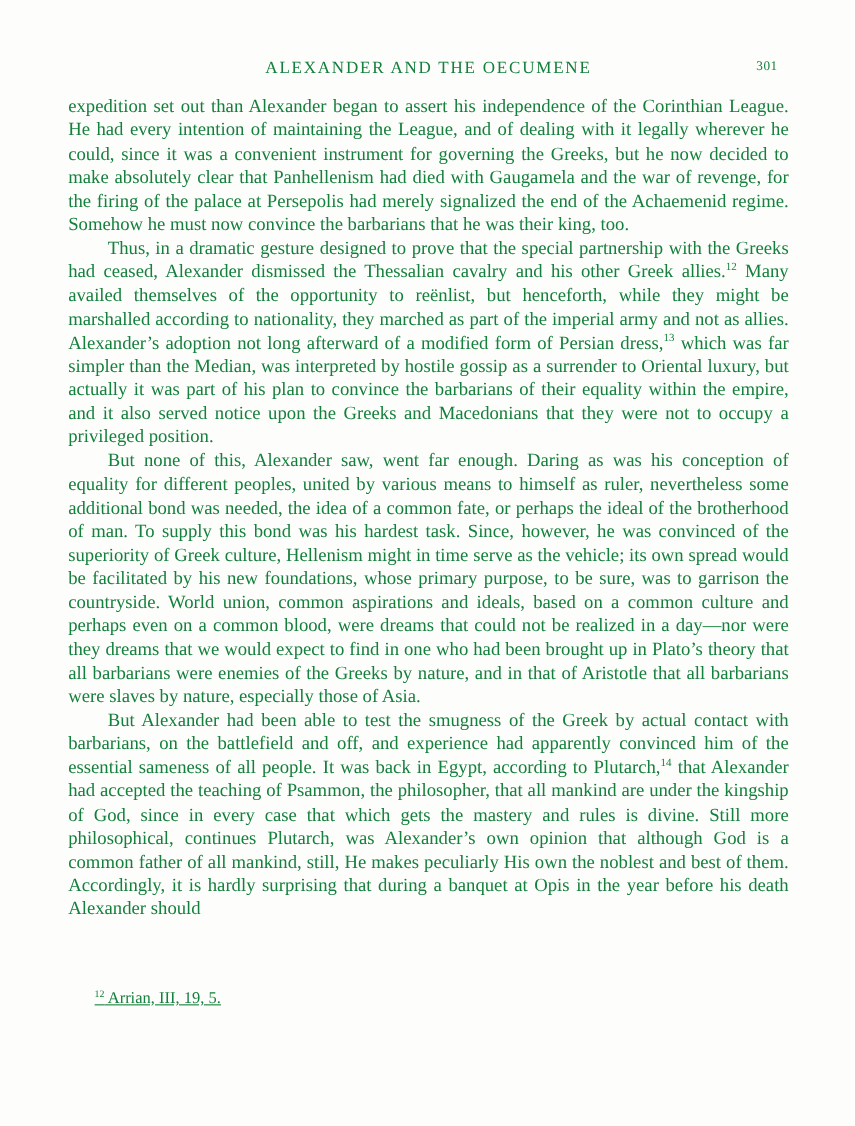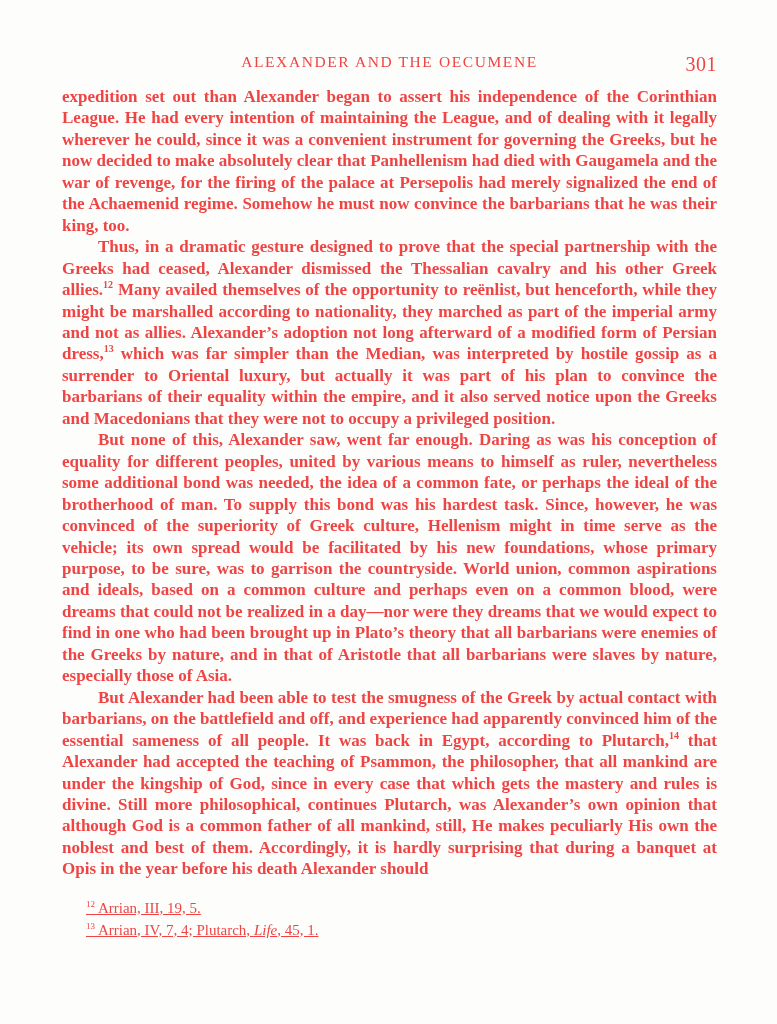--- a/index.html
+++ b/index.html
@@ -6,54 +6,53 @@
     margin: 0;
     padding: 0;
     background: #fdfdfb;
   }
   .page {
     position: relative;
     width: 777px;
     height: 1024px;
     background: #fdfdfb;
     font-family: "Liberation Serif", serif;
-    color: #ef4444;
+    color: #15803d;
     overflow: hidden;
   }
   .running-header {
     position: absolute;
     top: 53px;
     left: 62px;
     width: 655px;
     text-align: center;
     font-size: 15.5px;
     letter-spacing: 1.6px;
     white-space: nowrap;
   }
   .page-number {
     position: absolute;
-    right: 0;
+    right: 10px;
     top: 0;
-    font-size: 20px;
+    font-size: 12px;
     letter-spacing: 0.5px;
   }
   .body-text {
     position: absolute;
     top: 86px;
     left: 62px;
     width: 655px;
     font-size: 17px;
     line-height: 21.45px;
     text-align: justify;
     text-justify: inter-word;
   }
   .body-text p {
     margin: 0;
     padding: 0;
-    font-weight: bold;
   }
   .body-text p.indent {
     text-indent: 36px;
   }
   sup {
     font-size: 10px;
     line-height: 0;
     vertical-align: super;
     letter-spacing: 0;
   }
@@ -82,15 +81,14 @@
     <span class="page-number">301</span>
   </div>
   <div class="body-text">
       <p>expedition set out than Alexander began to assert his independence of the Corinthian League. He had every intention of maintaining the League, and of dealing with it legally wherever he could, since it was a convenient instrument for governing the Greeks, but he now decided to make absolutely clear that Panhellenism had died with Gaugamela and the war of revenge, for the firing of the palace at Persepolis had merely signalized the end of the Achaemenid regime. Somehow he must now convince the barbarians that he was their king, too.</p>
       <p class="indent">Thus, in a dramatic gesture designed to prove that the special partnership with the Greeks had ceased, Alexander dismissed the Thessalian cavalry and his other Greek allies.<sup>12</sup> Many availed themselves of the opportunity to reënlist, but henceforth, while they might be marshalled according to nationality, they marched as part of the imperial army and not as allies. Alexander’s adoption not long afterward of a modified form of Persian dress,<sup>13</sup> which was far simpler than the Median, was interpreted by hostile gossip as a surrender to Oriental luxury, but actually it was part of his plan to convince the barbarians of their equality within the empire, and it also served notice upon the Greeks and Macedonians that they were not to occupy a privileged position.</p>
       <p class="indent">But none of this, Alexander saw, went far enough. Daring as was his conception of equality for different peoples, united by various means to himself as ruler, nevertheless some additional bond was needed, the idea of a common fate, or perhaps the ideal of the brotherhood of man. To supply this bond was his hardest task. Since, however, he was convinced of the superiority of Greek culture, Hellenism might in time serve as the vehicle; its own spread would be facilitated by his new foundations, whose primary purpose, to be sure, was to garrison the countryside. World union, common aspirations and ideals, based on a common culture and perhaps even on a common blood, were dreams that could not be realized in a day—nor were they dreams that we would expect to find in one who had been brought up in Plato’s theory that all barbarians were enemies of the Greeks by nature, and in that of Aristotle that all barbarians were slaves by nature, especially those of Asia.</p>
       <p class="indent">But Alexander had been able to test the smugness of the Greek by actual contact with barbarians, on the battlefield and off, and experience had apparently convinced him of the essential sameness of all people. It was back in Egypt, according to Plutarch,<sup>14</sup> that Alexander had accepted the teaching of Psammon, the philosopher, that all mankind are under the kingship of God, since in every case that which gets the mastery and rules is divine. Still more philosophical, continues Plutarch, was Alexander’s own opinion that although God is a common father of all mankind, still, He makes peculiarly His own the noblest and best of them. Accordingly, it is hardly surprising that during a banquet at Opis in the year before his death Alexander should</p>
     </div>
   <div class="footnotes">
       <div class="footnote"><sup>12</sup> Arrian, III, 19, 5.</div>
-      <div class="footnote"><sup>13</sup> Arrian, IV, 7, 4; Plutarch, <i>Life</i>, 45, 1.</div>
     </div>
 </div>
 
 </body></html>

